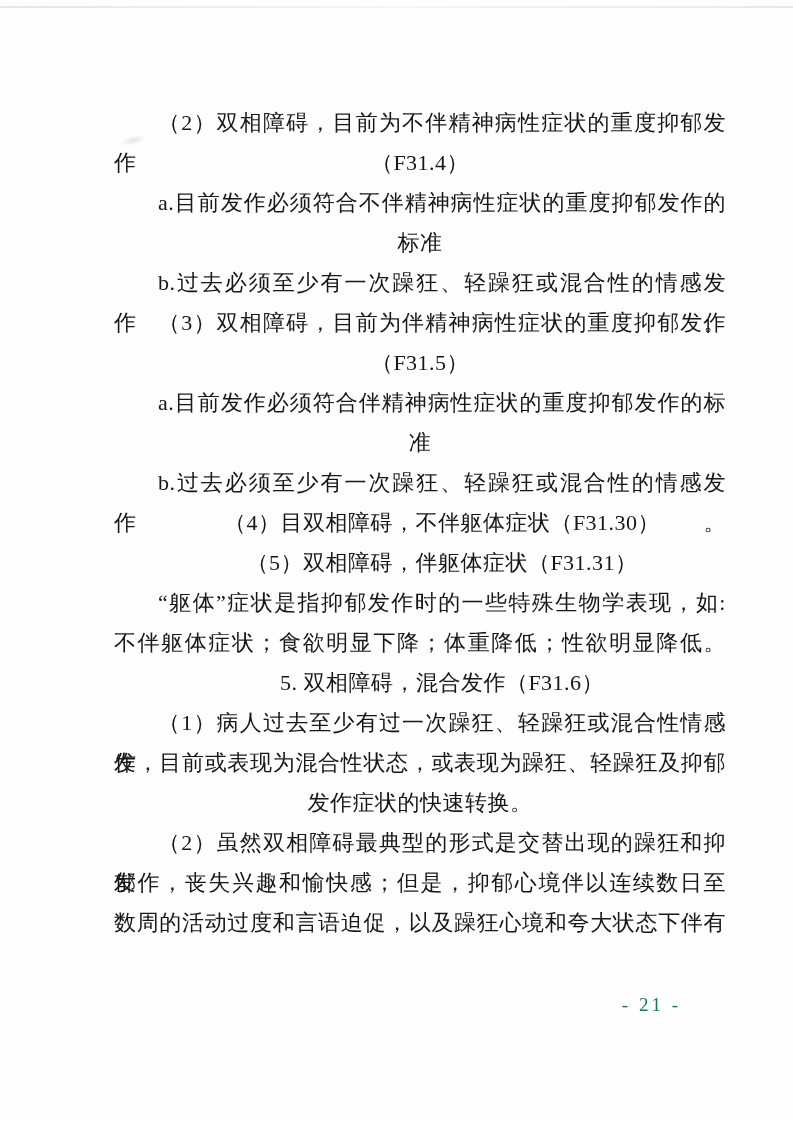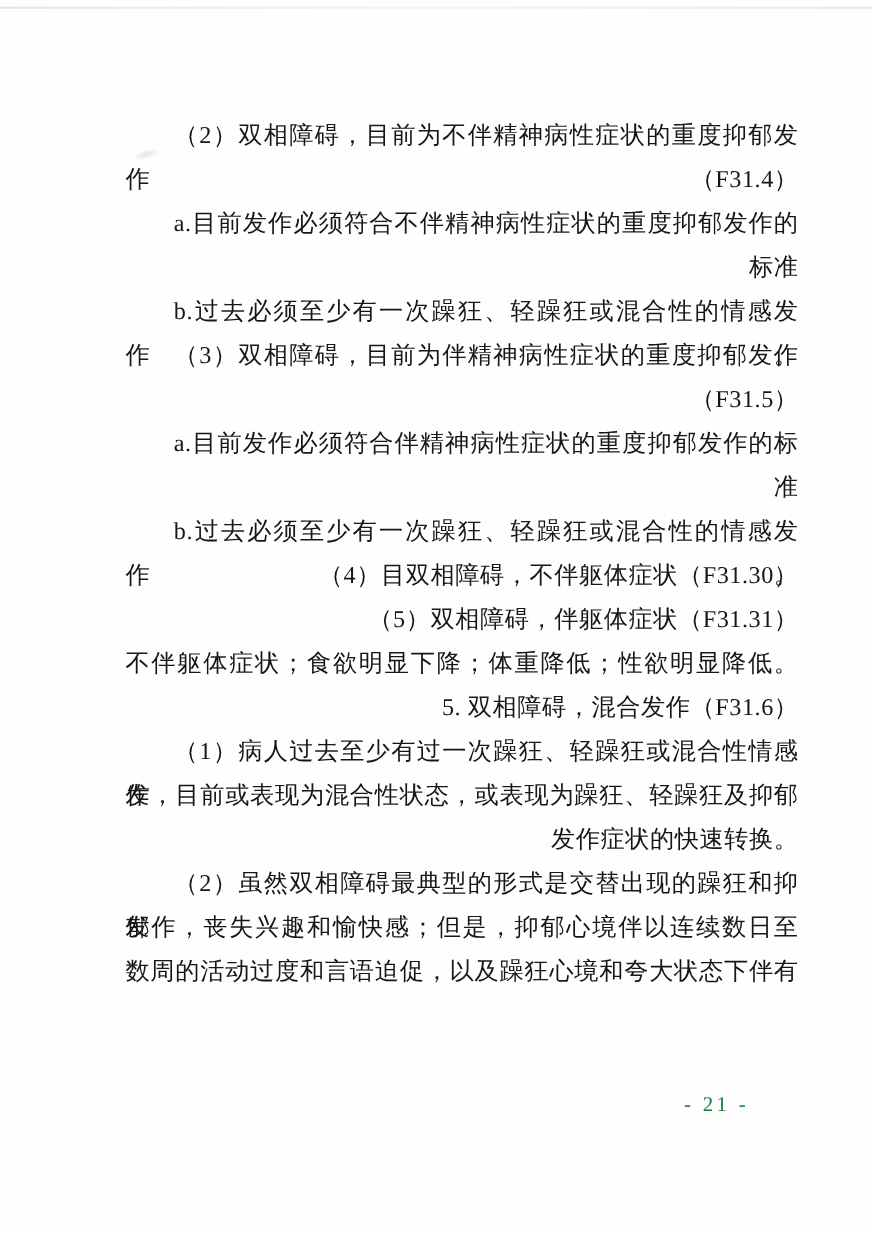--- a/index.html
+++ b/index.html
@@ -40,21 +40,21 @@
     position: absolute;
     top: 103px;
     left: 114px;
     width: 612px;
   }
   .line {
     height: 40px;
     line-height: 40px;
     font-size: 22px;
     letter-spacing: 0.5px;
-    text-align: right;
+    text-align: center;
     white-space: nowrap;
   }
   .line.justify {
     white-space: normal;
     text-align: justify;
     text-align-last: justify;
   }
   .line.indent {
     text-indent: 44px;
   }
@@ -81,20 +81,21 @@
     <div class="line indent justify">a.目前发作必须符合不伴精神病性症状的重度抑郁发作的</div>
     <div class="line">标准</div>
     <div class="line indent justify">b.过去必须至少有一次躁狂、轻躁狂或混合性的情感发作。</div>
     <div class="line indent justify">（3）双相障碍，目前为伴精神病性症状的重度抑郁发作</div>
     <div class="line">（F31.5）</div>
     <div class="line indent justify">a.目前发作必须符合伴精神病性症状的重度抑郁发作的标</div>
     <div class="line">准</div>
     <div class="line indent justify">b.过去必须至少有一次躁狂、轻躁狂或混合性的情感发作。</div>
     <div class="line indent">（4）目双相障碍，不伴躯体症状（F31.30）</div>
     <div class="line indent">（5）双相障碍，伴躯体症状（F31.31）</div>
+    <div class="line indent justify">“躯体”症状是指抑郁发作时的一些特殊生物学表现，如:</div>
     <div class="line justify">不伴躯体症状；食欲明显下降；体重降低；性欲明显降低。</div>
     <div class="line indent">5. 双相障碍，混合发作（F31.6）</div>
     <div class="line indent justify">（1）病人过去至少有过一次躁狂、轻躁狂或混合性情感发</div>
     <div class="line justify">作，目前或表现为混合性状态，或表现为躁狂、轻躁狂及抑郁</div>
     <div class="line">发作症状的快速转换。</div>
     <div class="line indent justify">（2）虽然双相障碍最典型的形式是交替出现的躁狂和抑郁</div>
     <div class="line justify">发作，丧失兴趣和愉快感；但是，抑郁心境伴以连续数日至</div>
     <div class="line justify">数周的活动过度和言语迫促，以及躁狂心境和夸大状态下伴有</div>
   </div>
 

